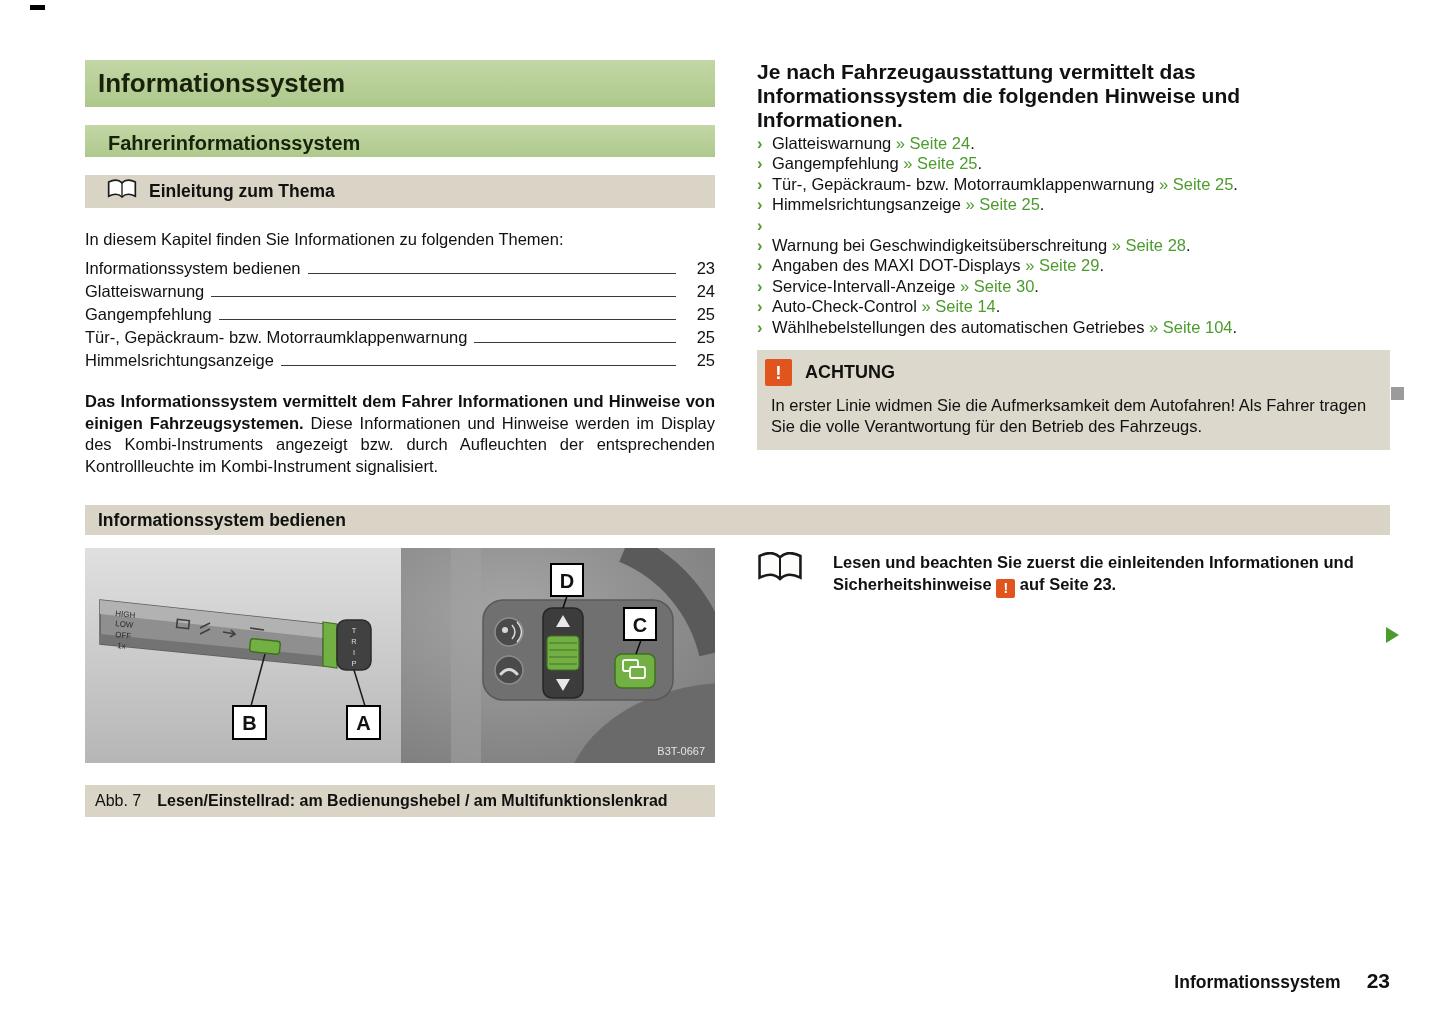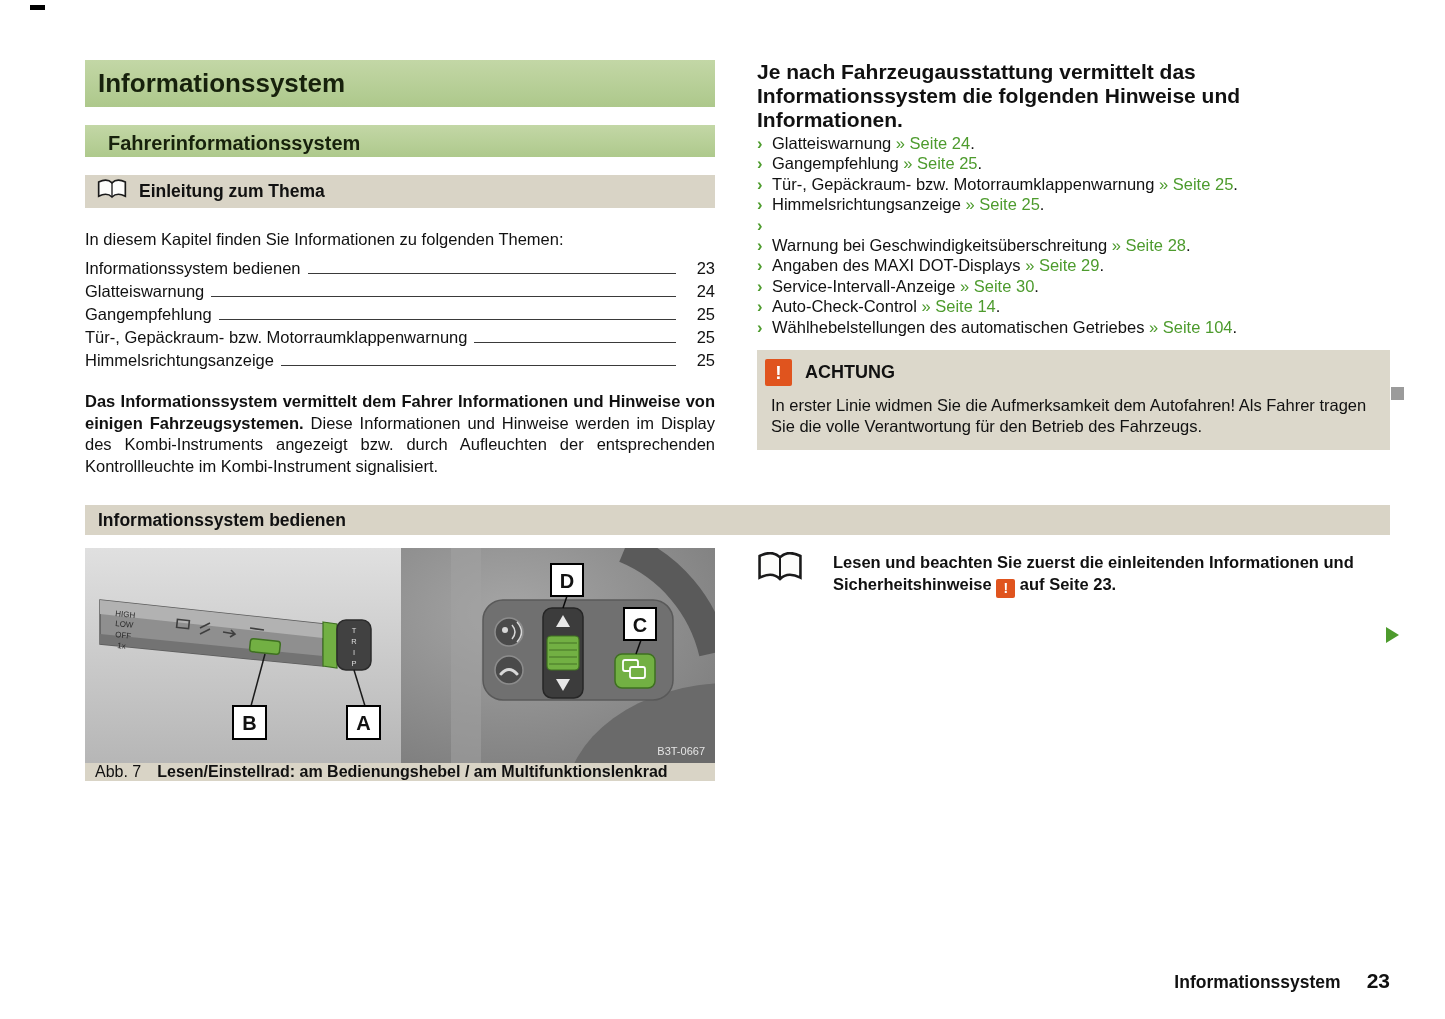--- a/index.html
+++ b/index.html
@@ -9,21 +9,21 @@
   .content { padding:60px 55px 0 85px; }
 
   .grid-top, .grid-bottom { display:grid; grid-template-columns:630px 633px; column-gap:42px; }
 
   
   .title-bar { height:47px; line-height:47px; padding-left:13px;
     background:linear-gradient(#c3d7a6,#adc88b); font-size:26px; font-weight:bold; color:#17210c; }
   .subtitle-bar { margin-top:18px; height:32px; line-height:36px; padding-left:23px;
     background:linear-gradient(#c3d7a6,#aec98c); font-size:20px; font-weight:bold; color:#17210c; }
   .intro-bar { margin-top:18px; height:33px; background:#d9d4c6; display:flex; align-items:center;
-    gap:12px; padding-left:12px; font-size:17.5px; font-weight:bold; }
+    gap:12px; padding-left:22px; font-size:17.5px; font-weight:bold; }
   .lead { margin-top:21px; font-size:16.5px; line-height:21px; }
   .toc { margin-top:9px; }
   .toc-row { display:flex; align-items:baseline; height:23px; font-size:16.5px; }
   .toc-label { white-space:nowrap; }
   .toc-leader { flex:1; border-bottom:1px solid #3a3a3a; margin:0 7px 4px 7px; }
   .toc-page { width:32px; text-align:right; }
   .para { margin-top:17px; font-size:16.5px; line-height:21.5px; text-align:justify; }
   .b { font-weight:bold; }
 
   
@@ -39,22 +39,22 @@
   .warning-title { font-size:18px; font-weight:bold; }
   .warning-body { margin-top:9px; margin-left:6px; font-size:16.5px; line-height:21px; }
 
   
   .section-bar { margin-top:28px; height:30px; line-height:30px; padding-left:13px;
     background:#d9d4c6; font-size:17.5px; font-weight:bold; }
   .grid-bottom { margin-top:13px; }
 
   
   .figure svg { display:block; }
-  .caption-bar { height:18px; line-height:30px; background:#d9d4c6; padding:0 10px; font-size:16px;
-    display:flex; align-items:center; }
+  .caption-bar { height:32px; line-height:30px; background:#d9d4c6; padding:0 10px; font-size:16px;
+    display:flex; align-items:center;margin-top:22px; }
   .caption-ref { font-weight:normal; }
   .caption-text { font-weight:bold; margin-left:16px; }
 
   
   .note { display:flex; gap:30px; padding-top:4px; }
   .note-text { font-size:16.5px; line-height:21.5px; font-weight:bold; }
   .inline-warn { display:inline-flex; width:19px; height:19px; background:#e0541e; color:#fff;
     font-weight:bold; font-size:14px; align-items:center; justify-content:center;
     border-radius:2px; vertical-align:-3px; }
   .bottom-para { margin-top:19px; font-size:16.5px; line-height:21.5px; }

